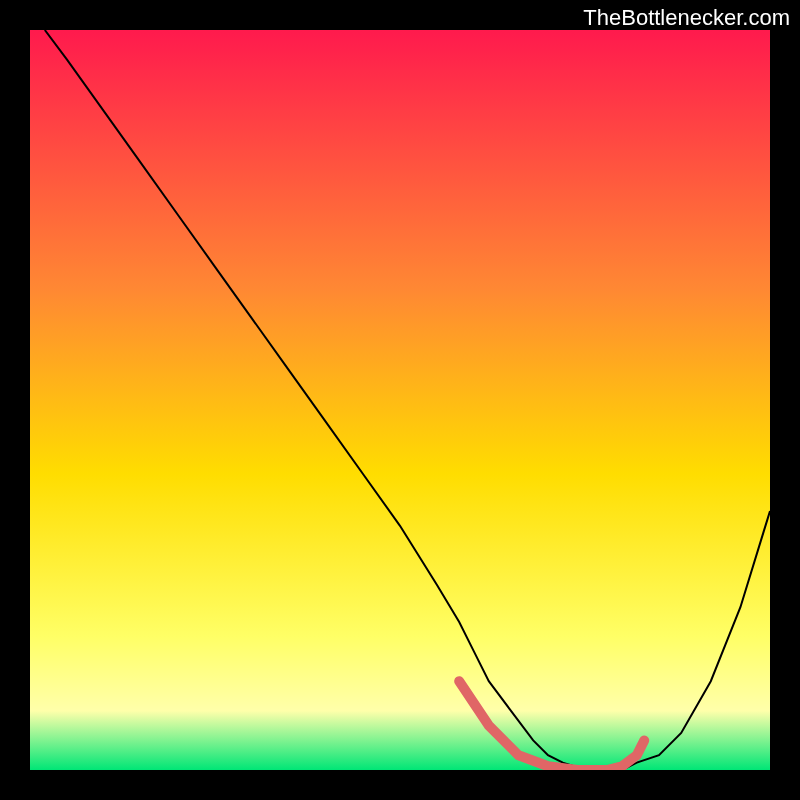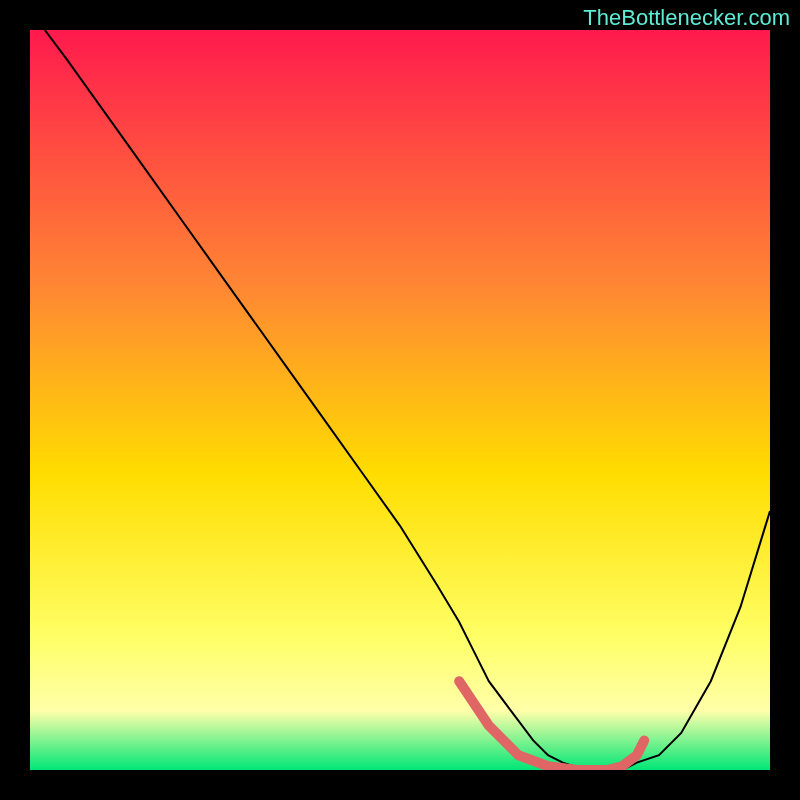--- a/index.html
+++ b/index.html
@@ -1,17 +1,17 @@
 <!DOCTYPE html>
 <html><head>
 <meta charset="utf-8">
 <style>
   * { margin: 0; padding: 0; box-sizing: border-box; }
   body { width: 800px; height: 800px; background: #000; position: relative; overflow: hidden; }
-  .watermark { position: absolute; top: 5px; right: 10px; color: #5eead4; font-family: Arial, sans-serif; font-size: 22px; z-index: 10; }
+  .watermark { position: absolute; top: 5px; right: 10px; color: #ffffff; font-family: Arial, sans-serif; font-size: 22px; z-index: 10; }
   .plot-area { position: absolute; left: 30px; top: 30px; width: 740px; height: 740px; }
   .gradient-bg { position: absolute; left: 0; top: 0; width: 100%; height: 100%; }
   .curve-layer { position: absolute; left: 0; top: 0; width: 100%; height: 100%; }
 </style>
 </head>
 <body>
 
 <div class="watermark">TheBottlenecker.com</div>
 
 <div class="plot-area">

